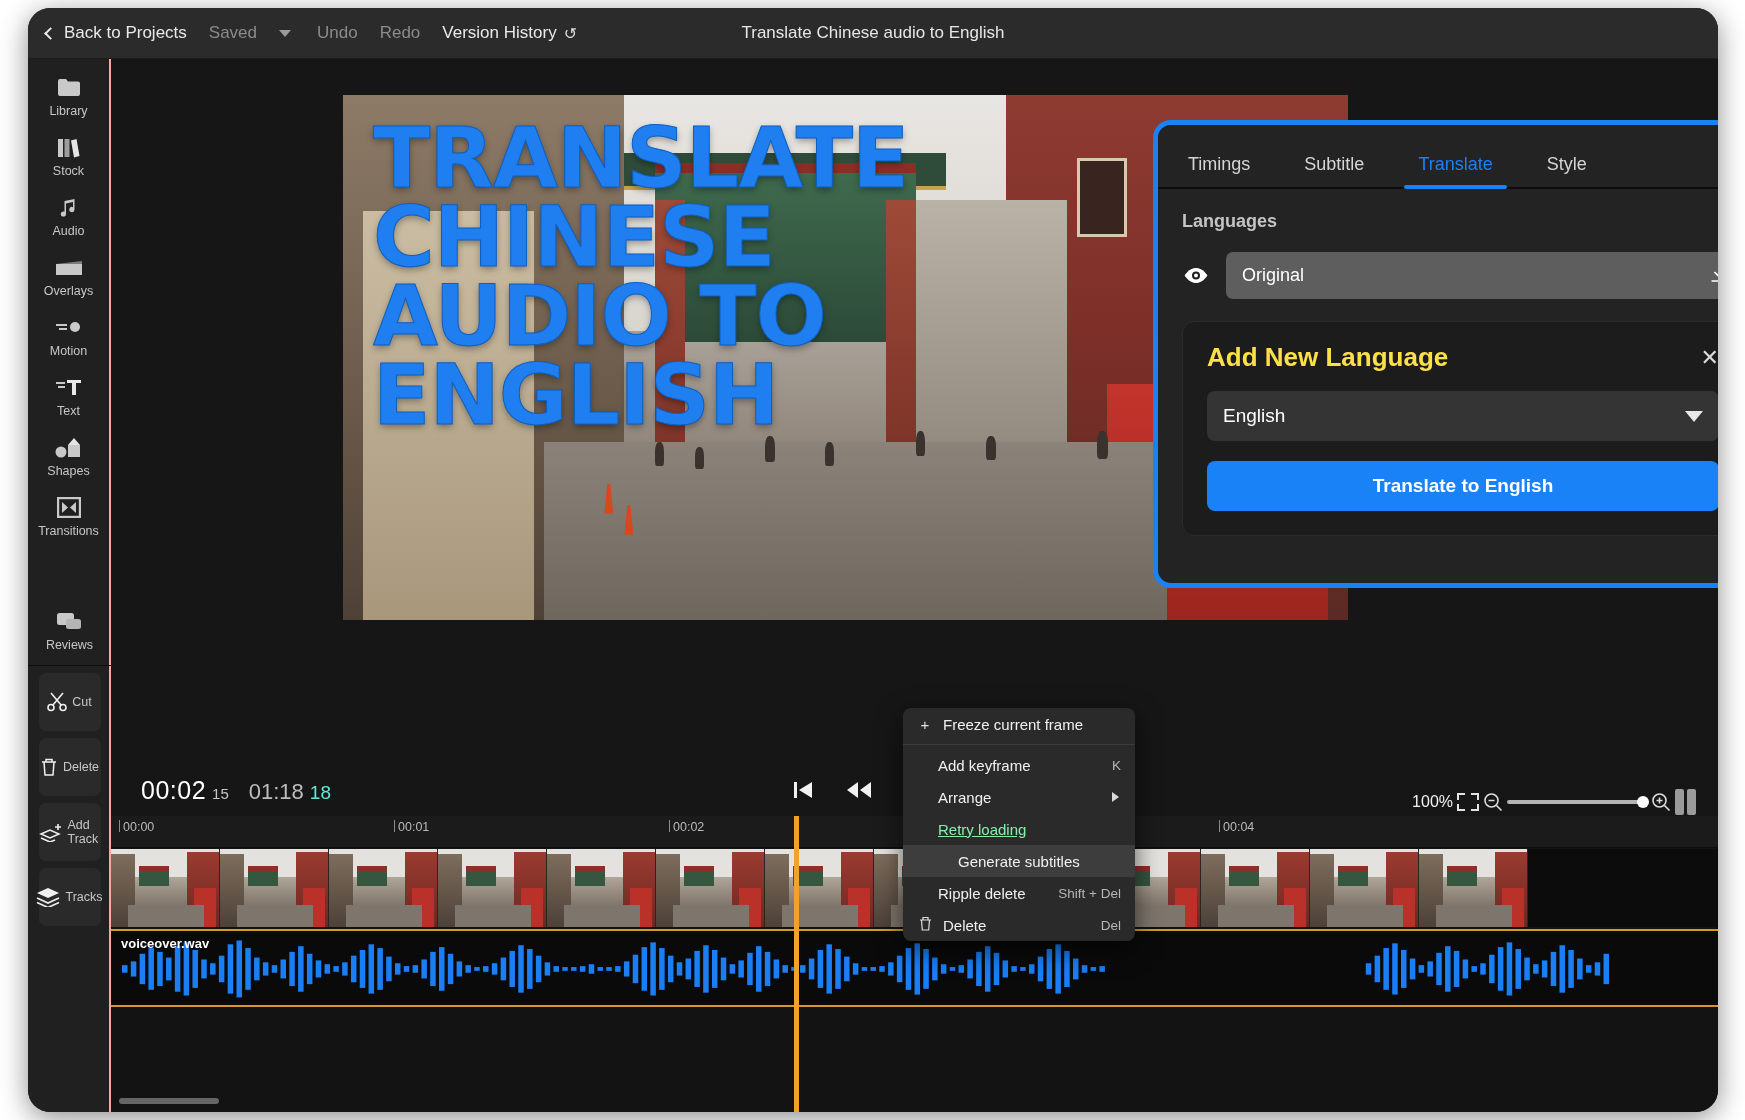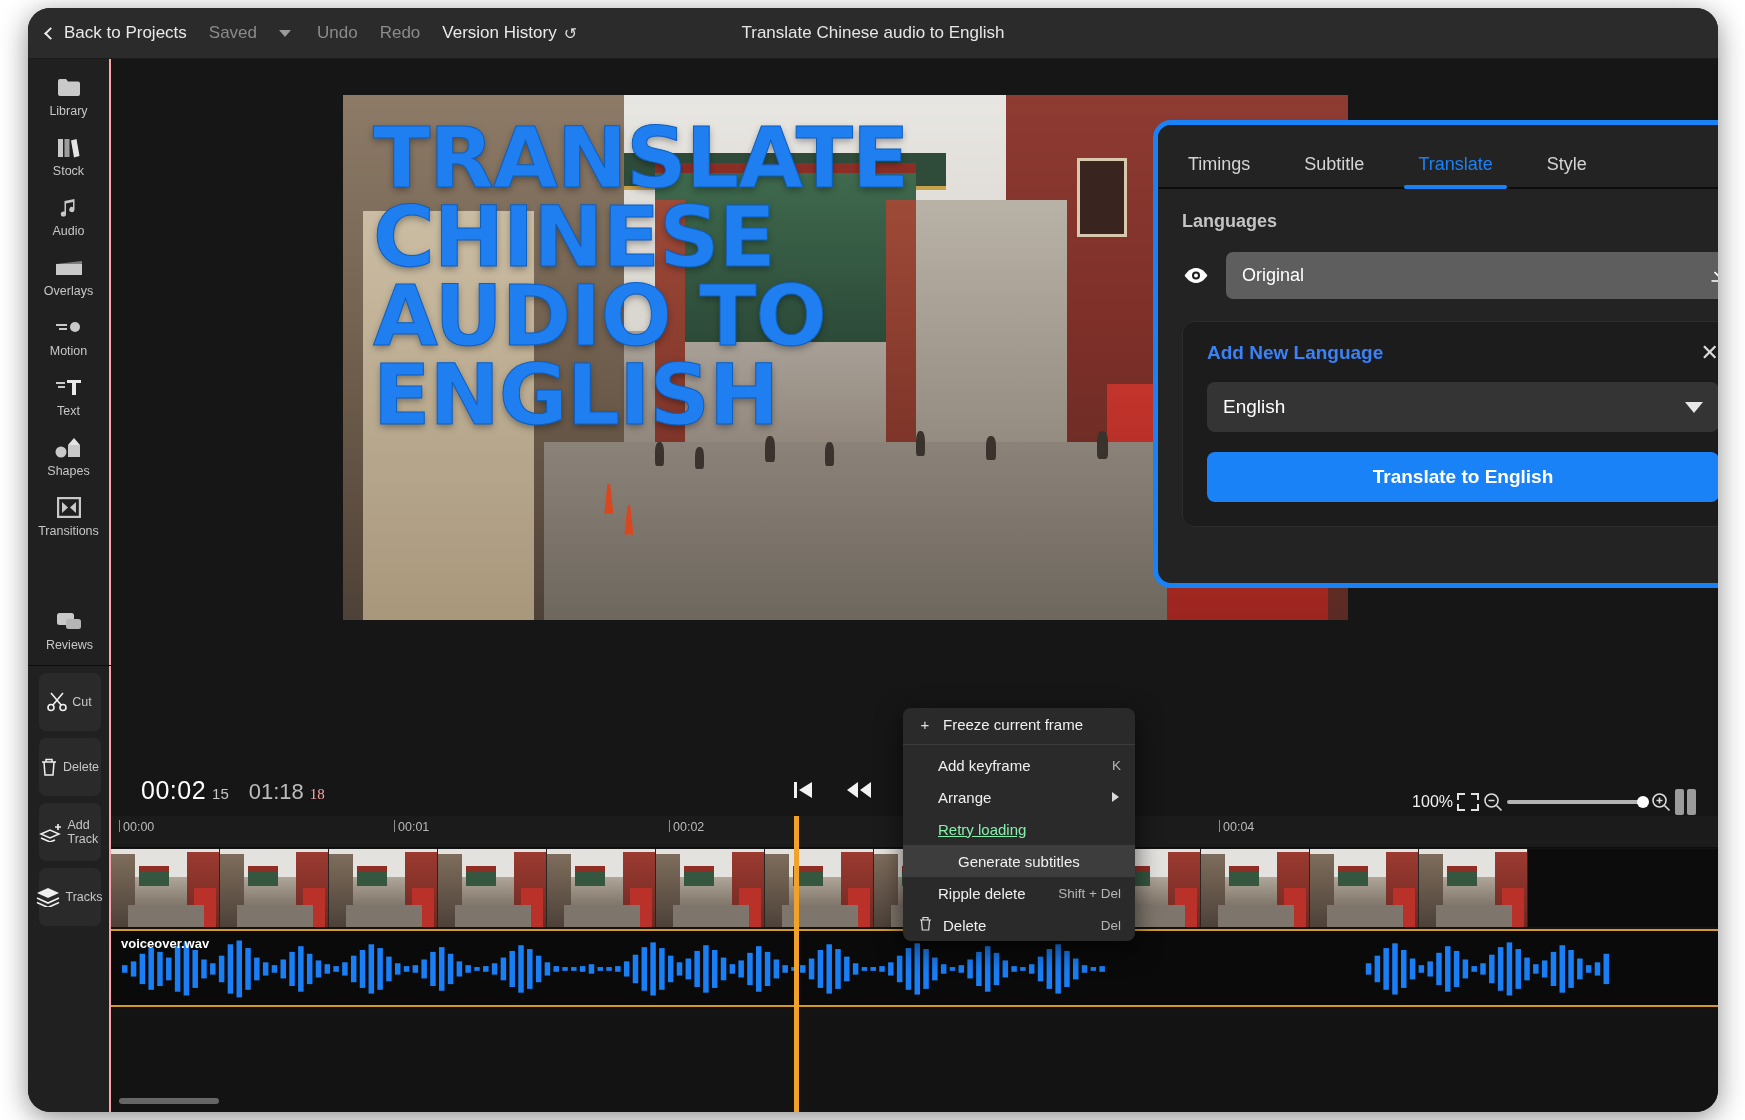--- a/index.html
+++ b/index.html
@@ -160,21 +160,21 @@
   .transport {
     position: absolute; left: 83px; top: 756px;
     right: 0; height: 52px;
     display: flex; align-items: center;
     background: #161616;
   }
   .tc-wrap { position:absolute; left: 30px; display:flex; align-items:baseline; gap: 6px; }
   .tc-main { font-size: 25px; color:#ffffff; font-weight: 400; letter-spacing:.5px;}
   .tc-fr { font-size: 15px; color:#c6c6c6; margin-right: 14px;}
   .tc-total { font-size: 22px; color:#bdbdbd;}
-  .tc-total-fr { font-size: 15px; color:#fca5a5;font-family:Liberation Serif, serif; }
+  .tc-total-fr { font-size: 19px; color:#5eead4; }
   .play-group {
     position:absolute; left:0; right:0; display:flex;
     align-items:center; justify-content:center; gap: 32px;
   }
   .pbtn { color:#f2f2f2; cursor:pointer; display:flex; }
   .right-ctrls {
     position:absolute; right: 22px; display:flex;
     align-items:center; gap: 4px; margin-top: 24px;
   }
   .zoompct { font-size:16px; color:#f0f0f0; }
@@ -306,21 +306,21 @@
   .dl-ico { color:#ffffff; font-size:19px; }
   .add-card {
     background: #1c1c1c; border-radius: 12px;
     padding: 20px 24px 24px 24px;
     border: 1px solid #2c2c2c;
   }
   .add-head {
     display:flex; align-items:center; justify-content:space-between;
     margin-bottom: 18px;
   }
-  .add-title { font-size: 19px; color:#3b82f6; font-weight:bold; }
+  .add-title { font-size: 26px; color:#fde047; font-weight:bold; }
   .x-btn { font-size: 22px; color:#dcdcdc; cursor:pointer; line-height:1; }
   .lang-dd {
     height: 50px; background:#343434; border-radius: 8px;
     display:flex; align-items:center; justify-content:space-between;
     padding: 0 16px; color:#ffffff; font-size:19px;
     margin-bottom: 20px; cursor:pointer;
   }
   .dd-caret {
     width:0;height:0;border-left:9px solid transparent;
     border-right:9px solid transparent;border-top:11px solid #e8e8e8;

